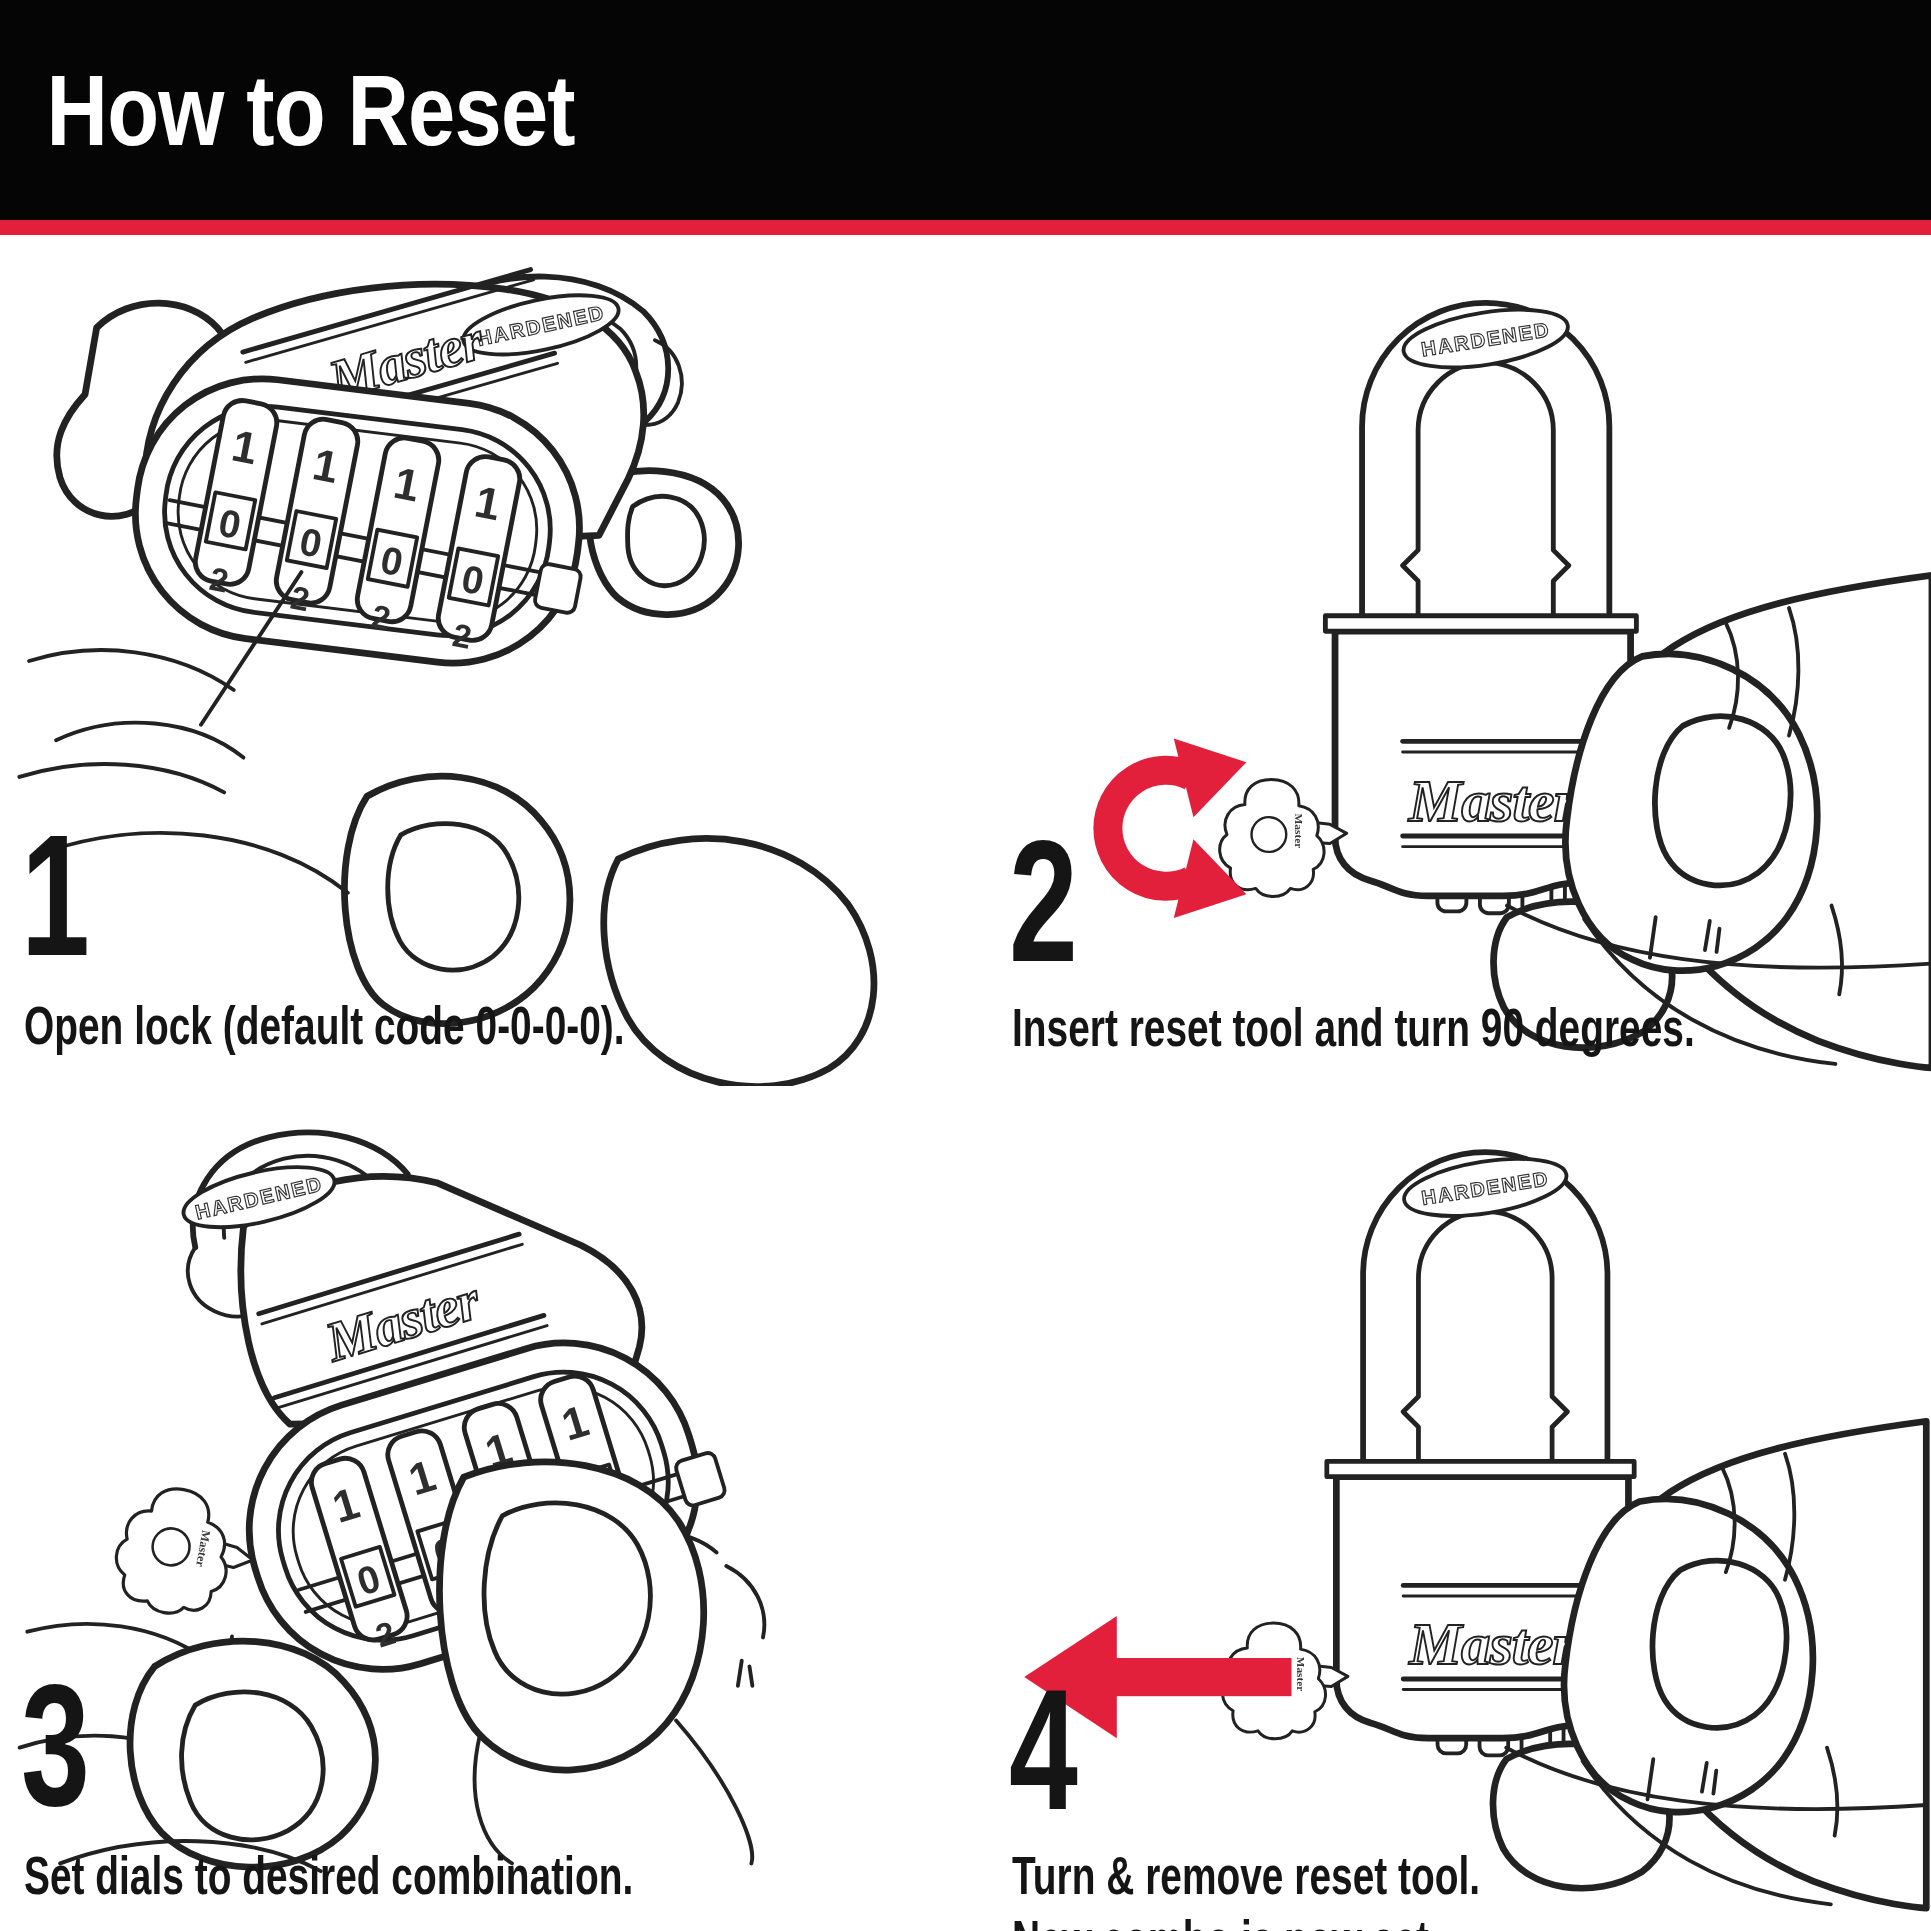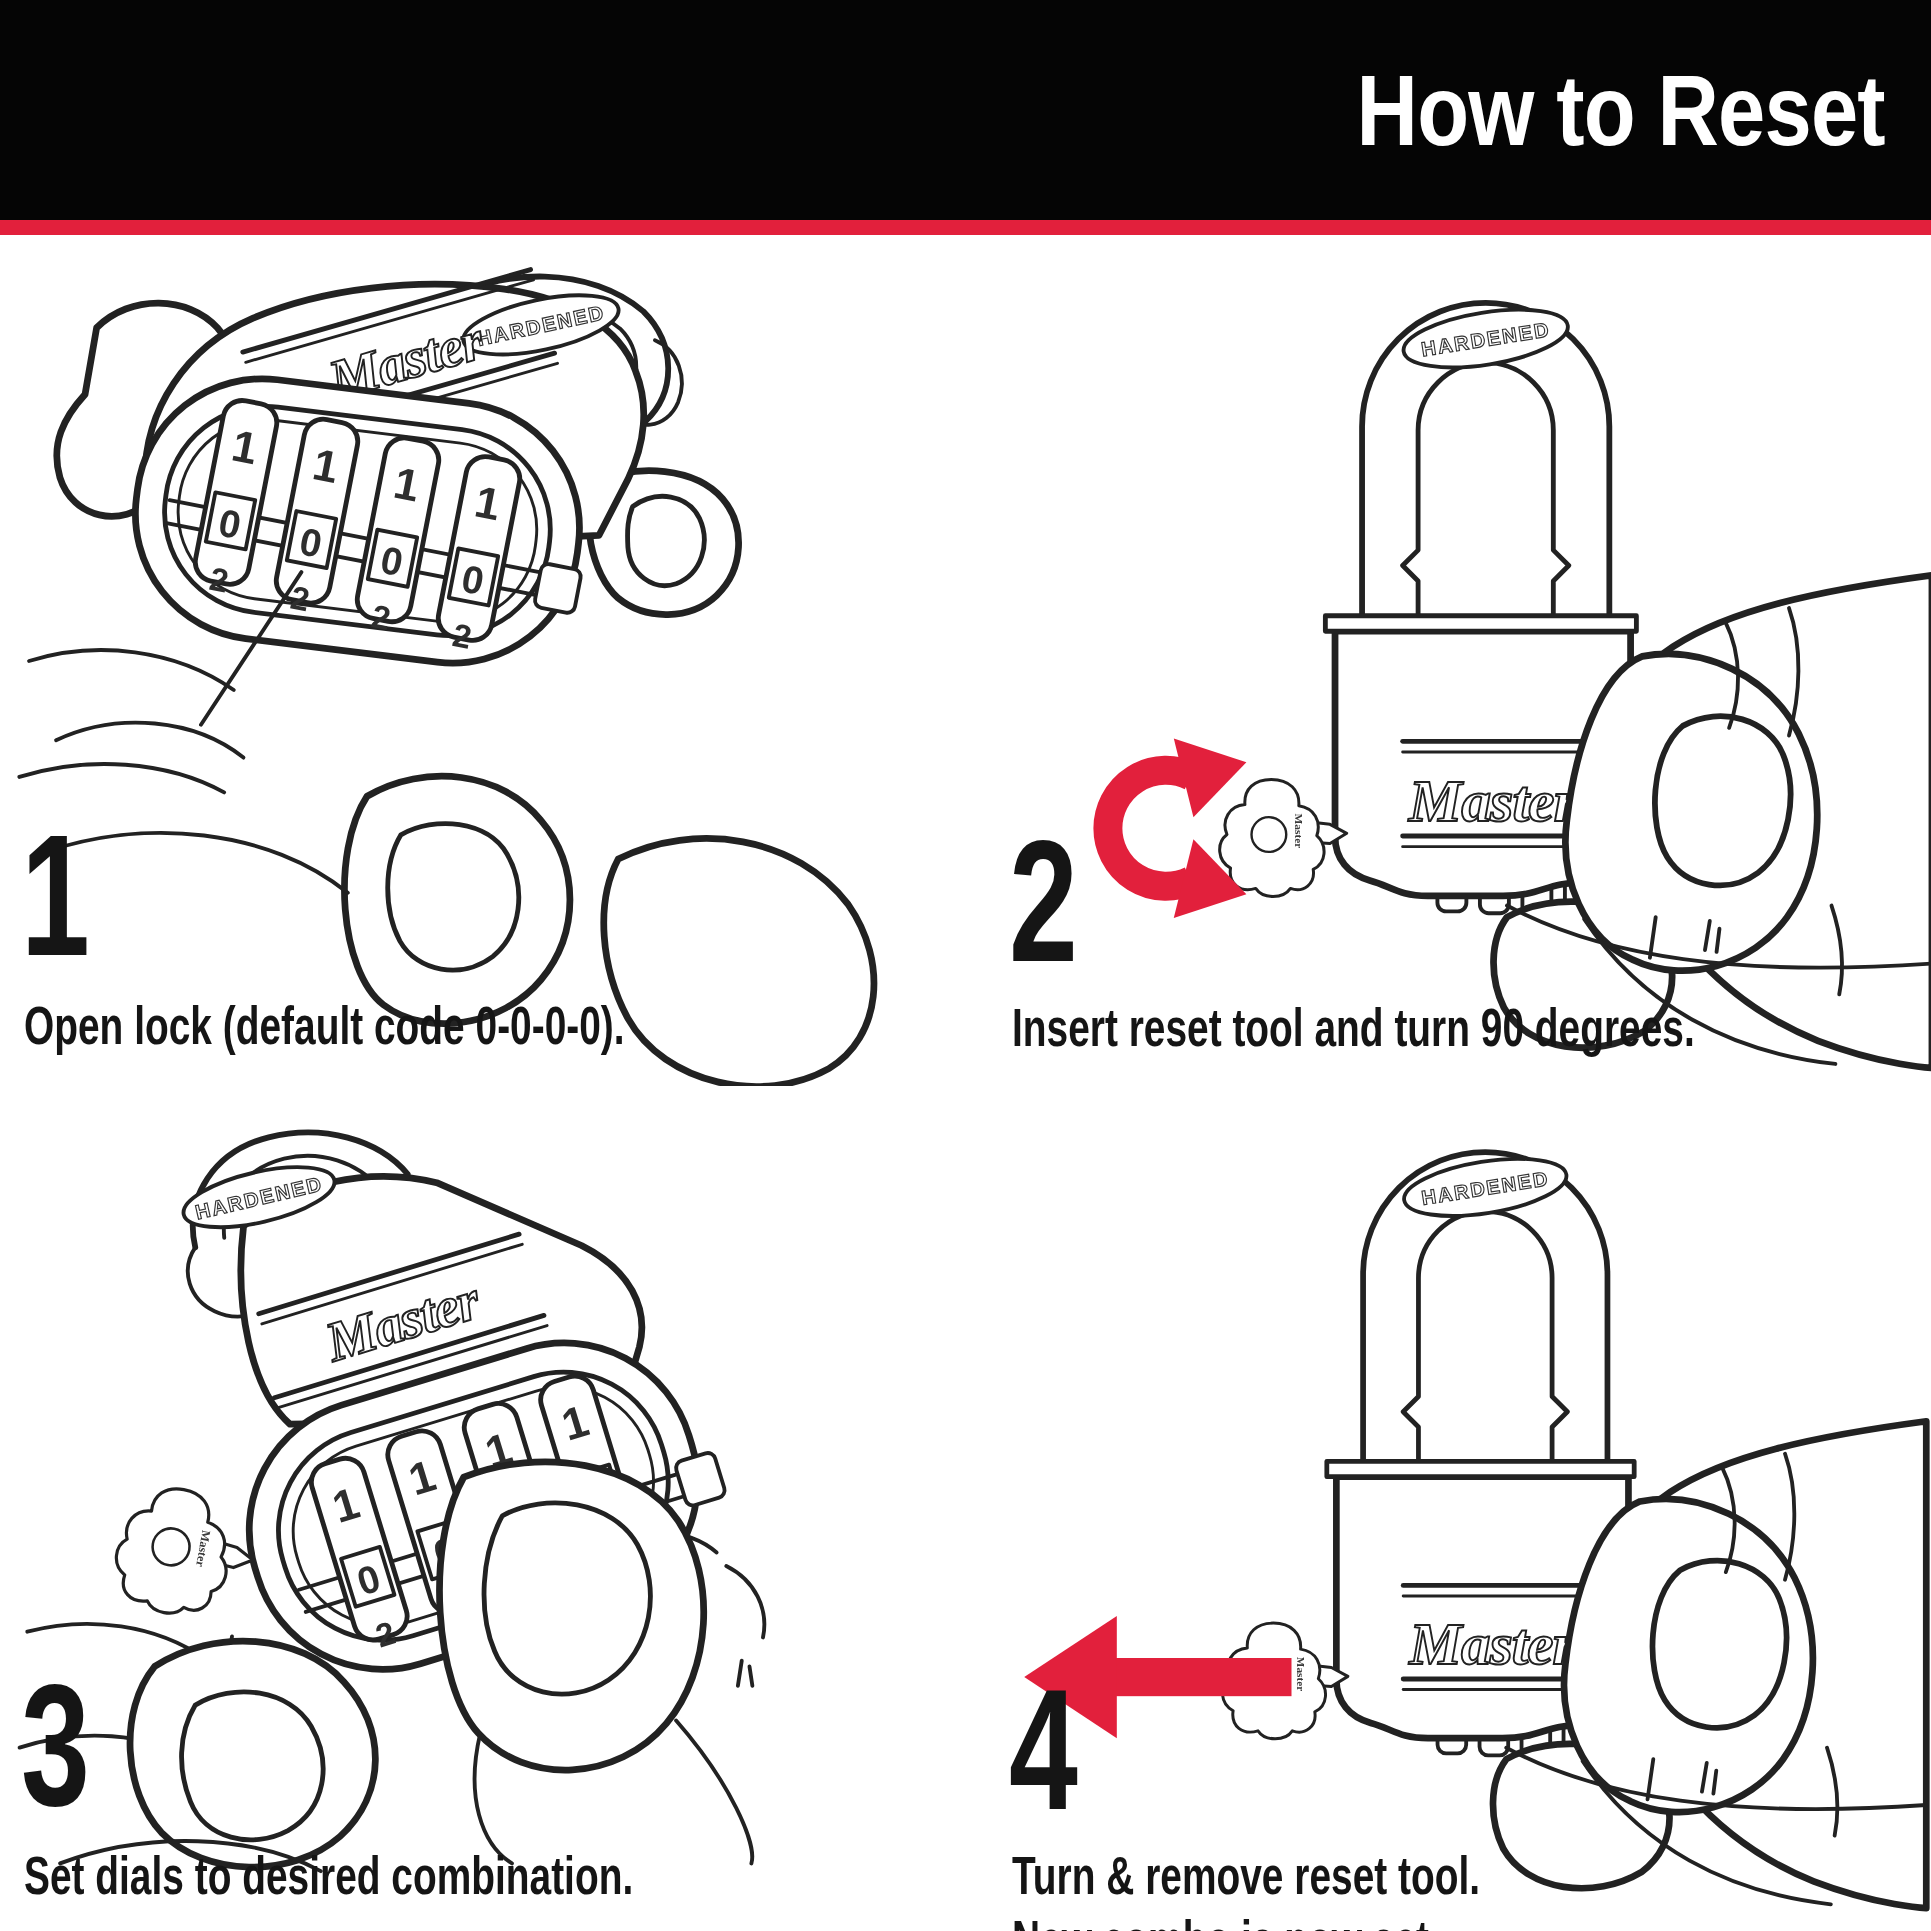--- a/index.html
+++ b/index.html
@@ -1,20 +1,20 @@
 <!DOCTYPE html>
 <html><head>
 <meta charset="utf-8">
 <style>
   html,body{margin:0;padding:0;background:#fff;}
   .canvas{position:relative;width:1931px;height:1931px;background:#ffffff;overflow:hidden;
           font-family:"Liberation Sans", sans-serif;}
   
   .banner{position:absolute;left:0;top:0;width:1931px;height:220px;background:#050505;
-          display:flex;align-items:center;justify-content:flex-end;}
+          display:flex;align-items:center;justify-content:flex-start;}
   .banner-title{color:#ffffff;font-size:100px;font-weight:bold;letter-spacing:-1px;
           transform:scaleX(0.85);transform-origin:center;white-space:nowrap;}
   .stripe{position:absolute;left:0;top:220px;width:1931px;height:15.4px;background:#e2203c;}
   
   .step-num{position:absolute;font-size:172px;font-weight:bold;color:#151515;line-height:1;
           transform:scaleX(0.72);transform-origin:left top;}
   .step-cap{position:absolute;font-size:54px;font-weight:bold;color:#151515;line-height:1.18;
           transform:scaleX(0.72);transform-origin:left top;white-space:nowrap;}
   svg{display:block;position:absolute;}
   

